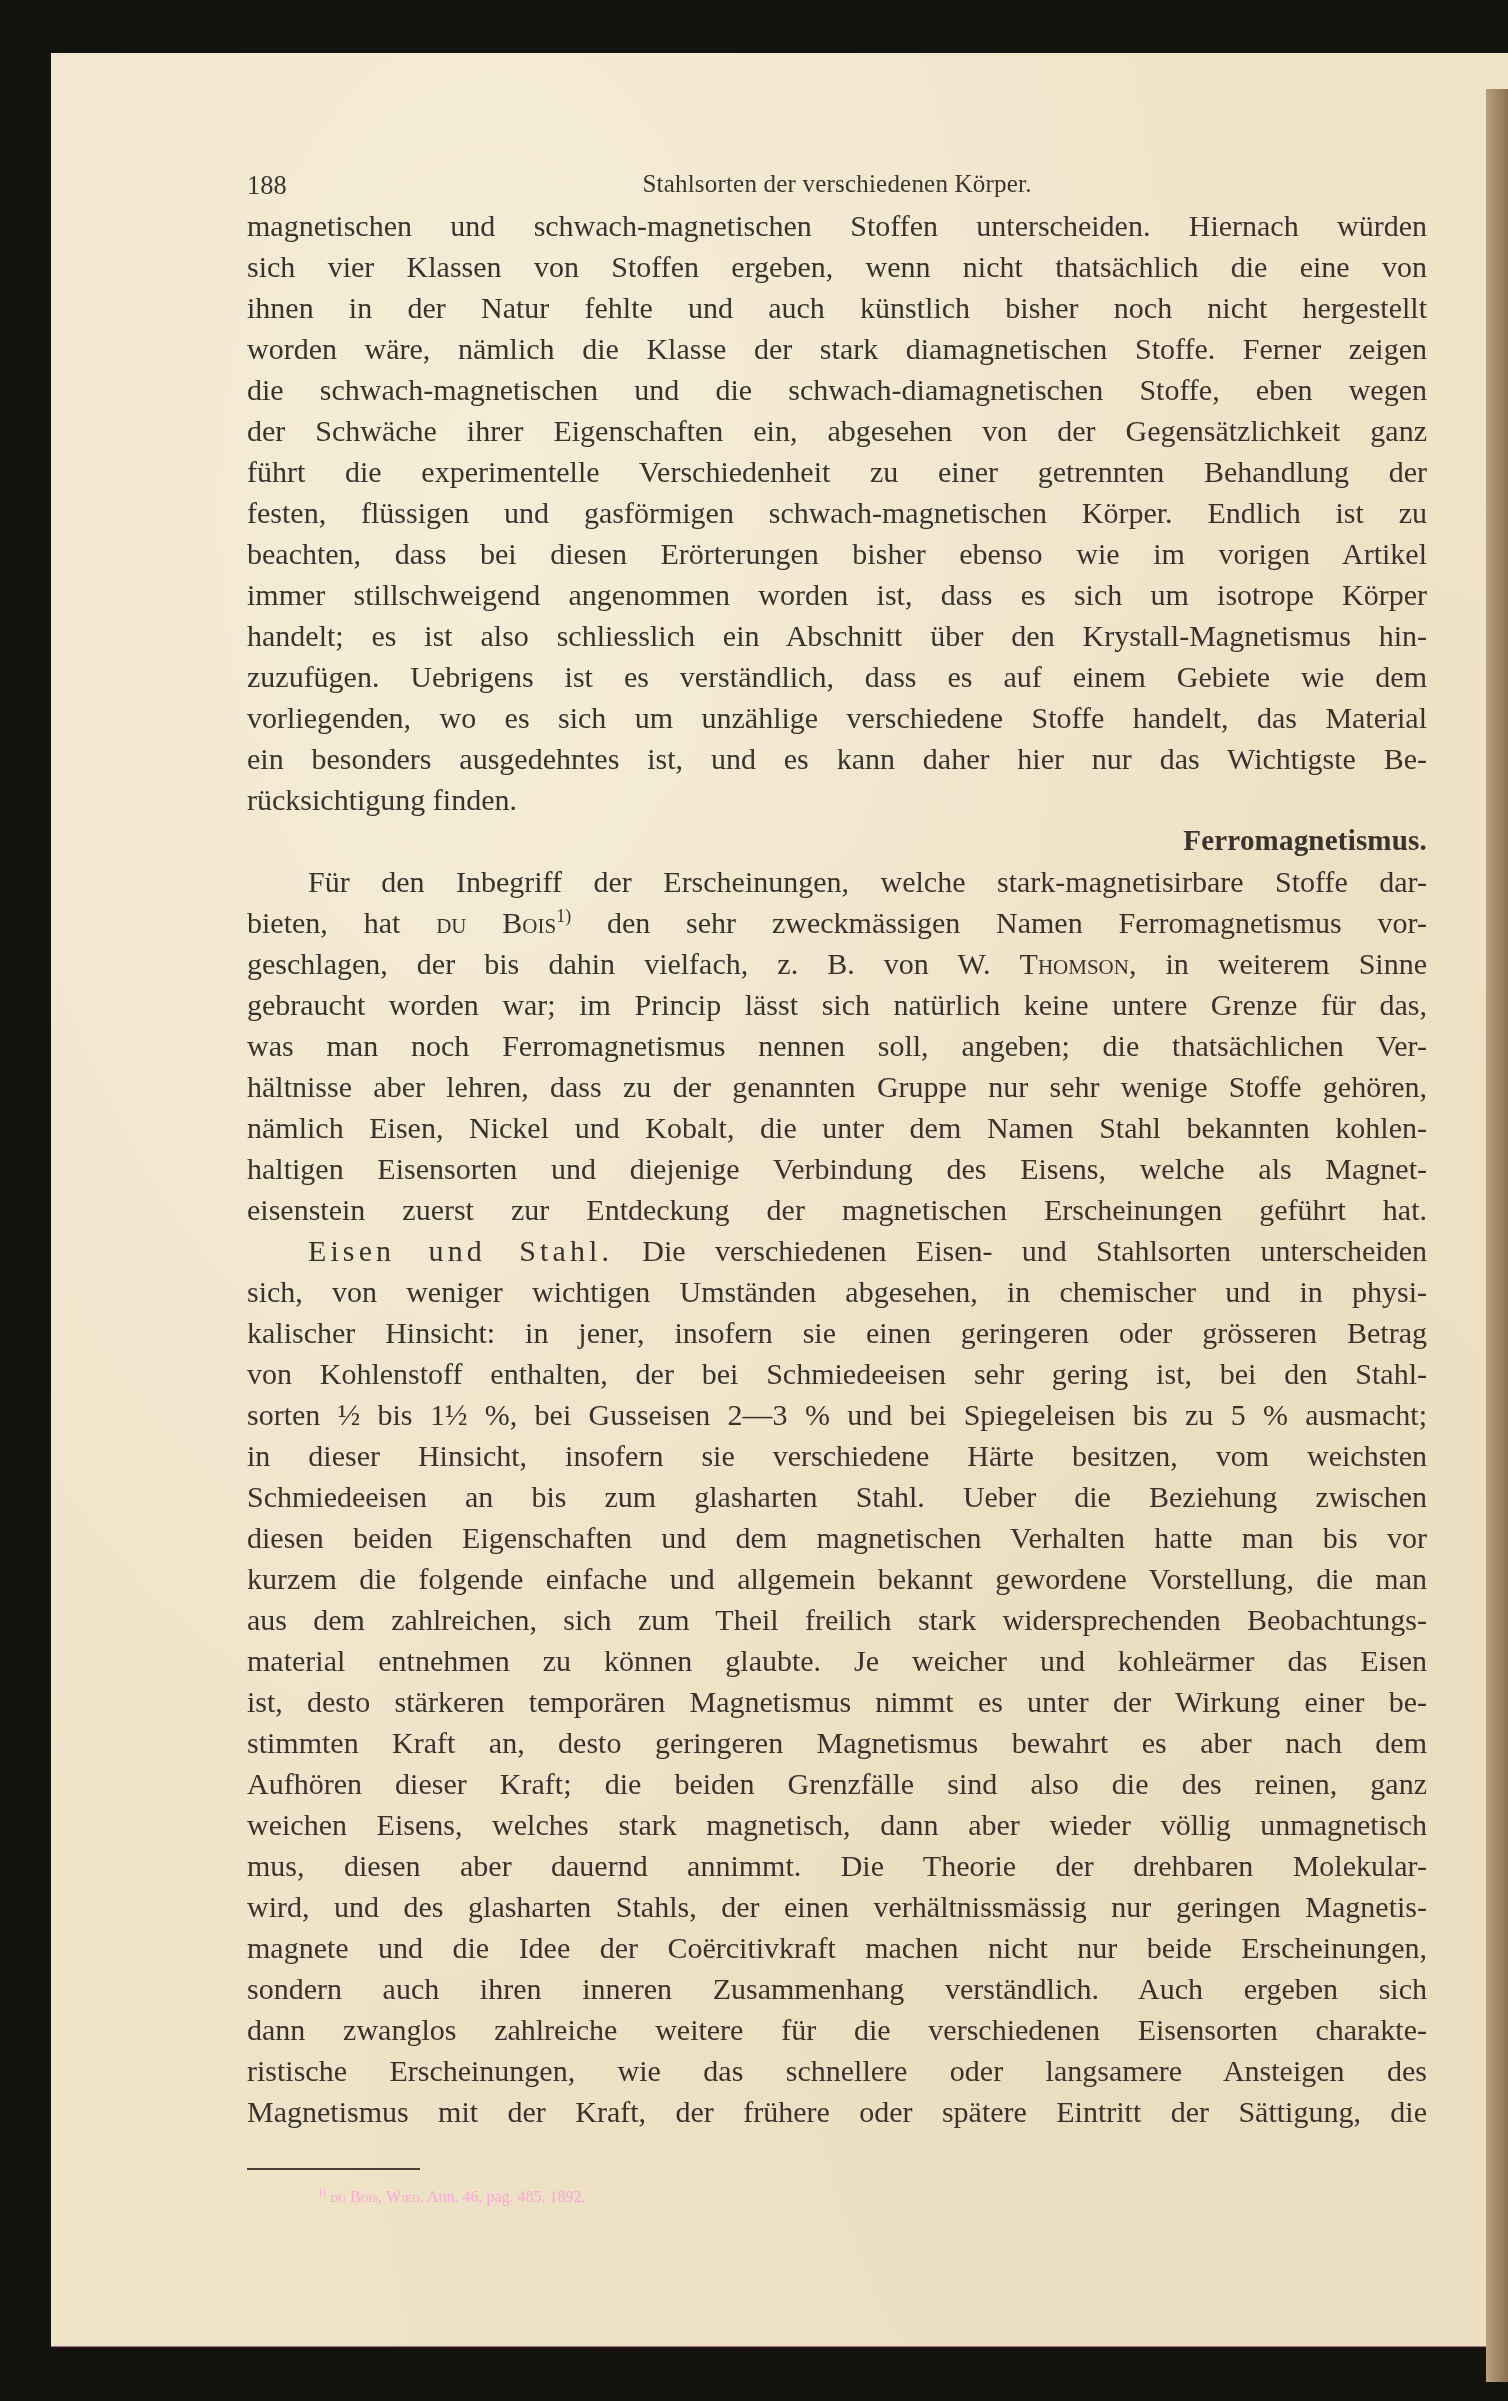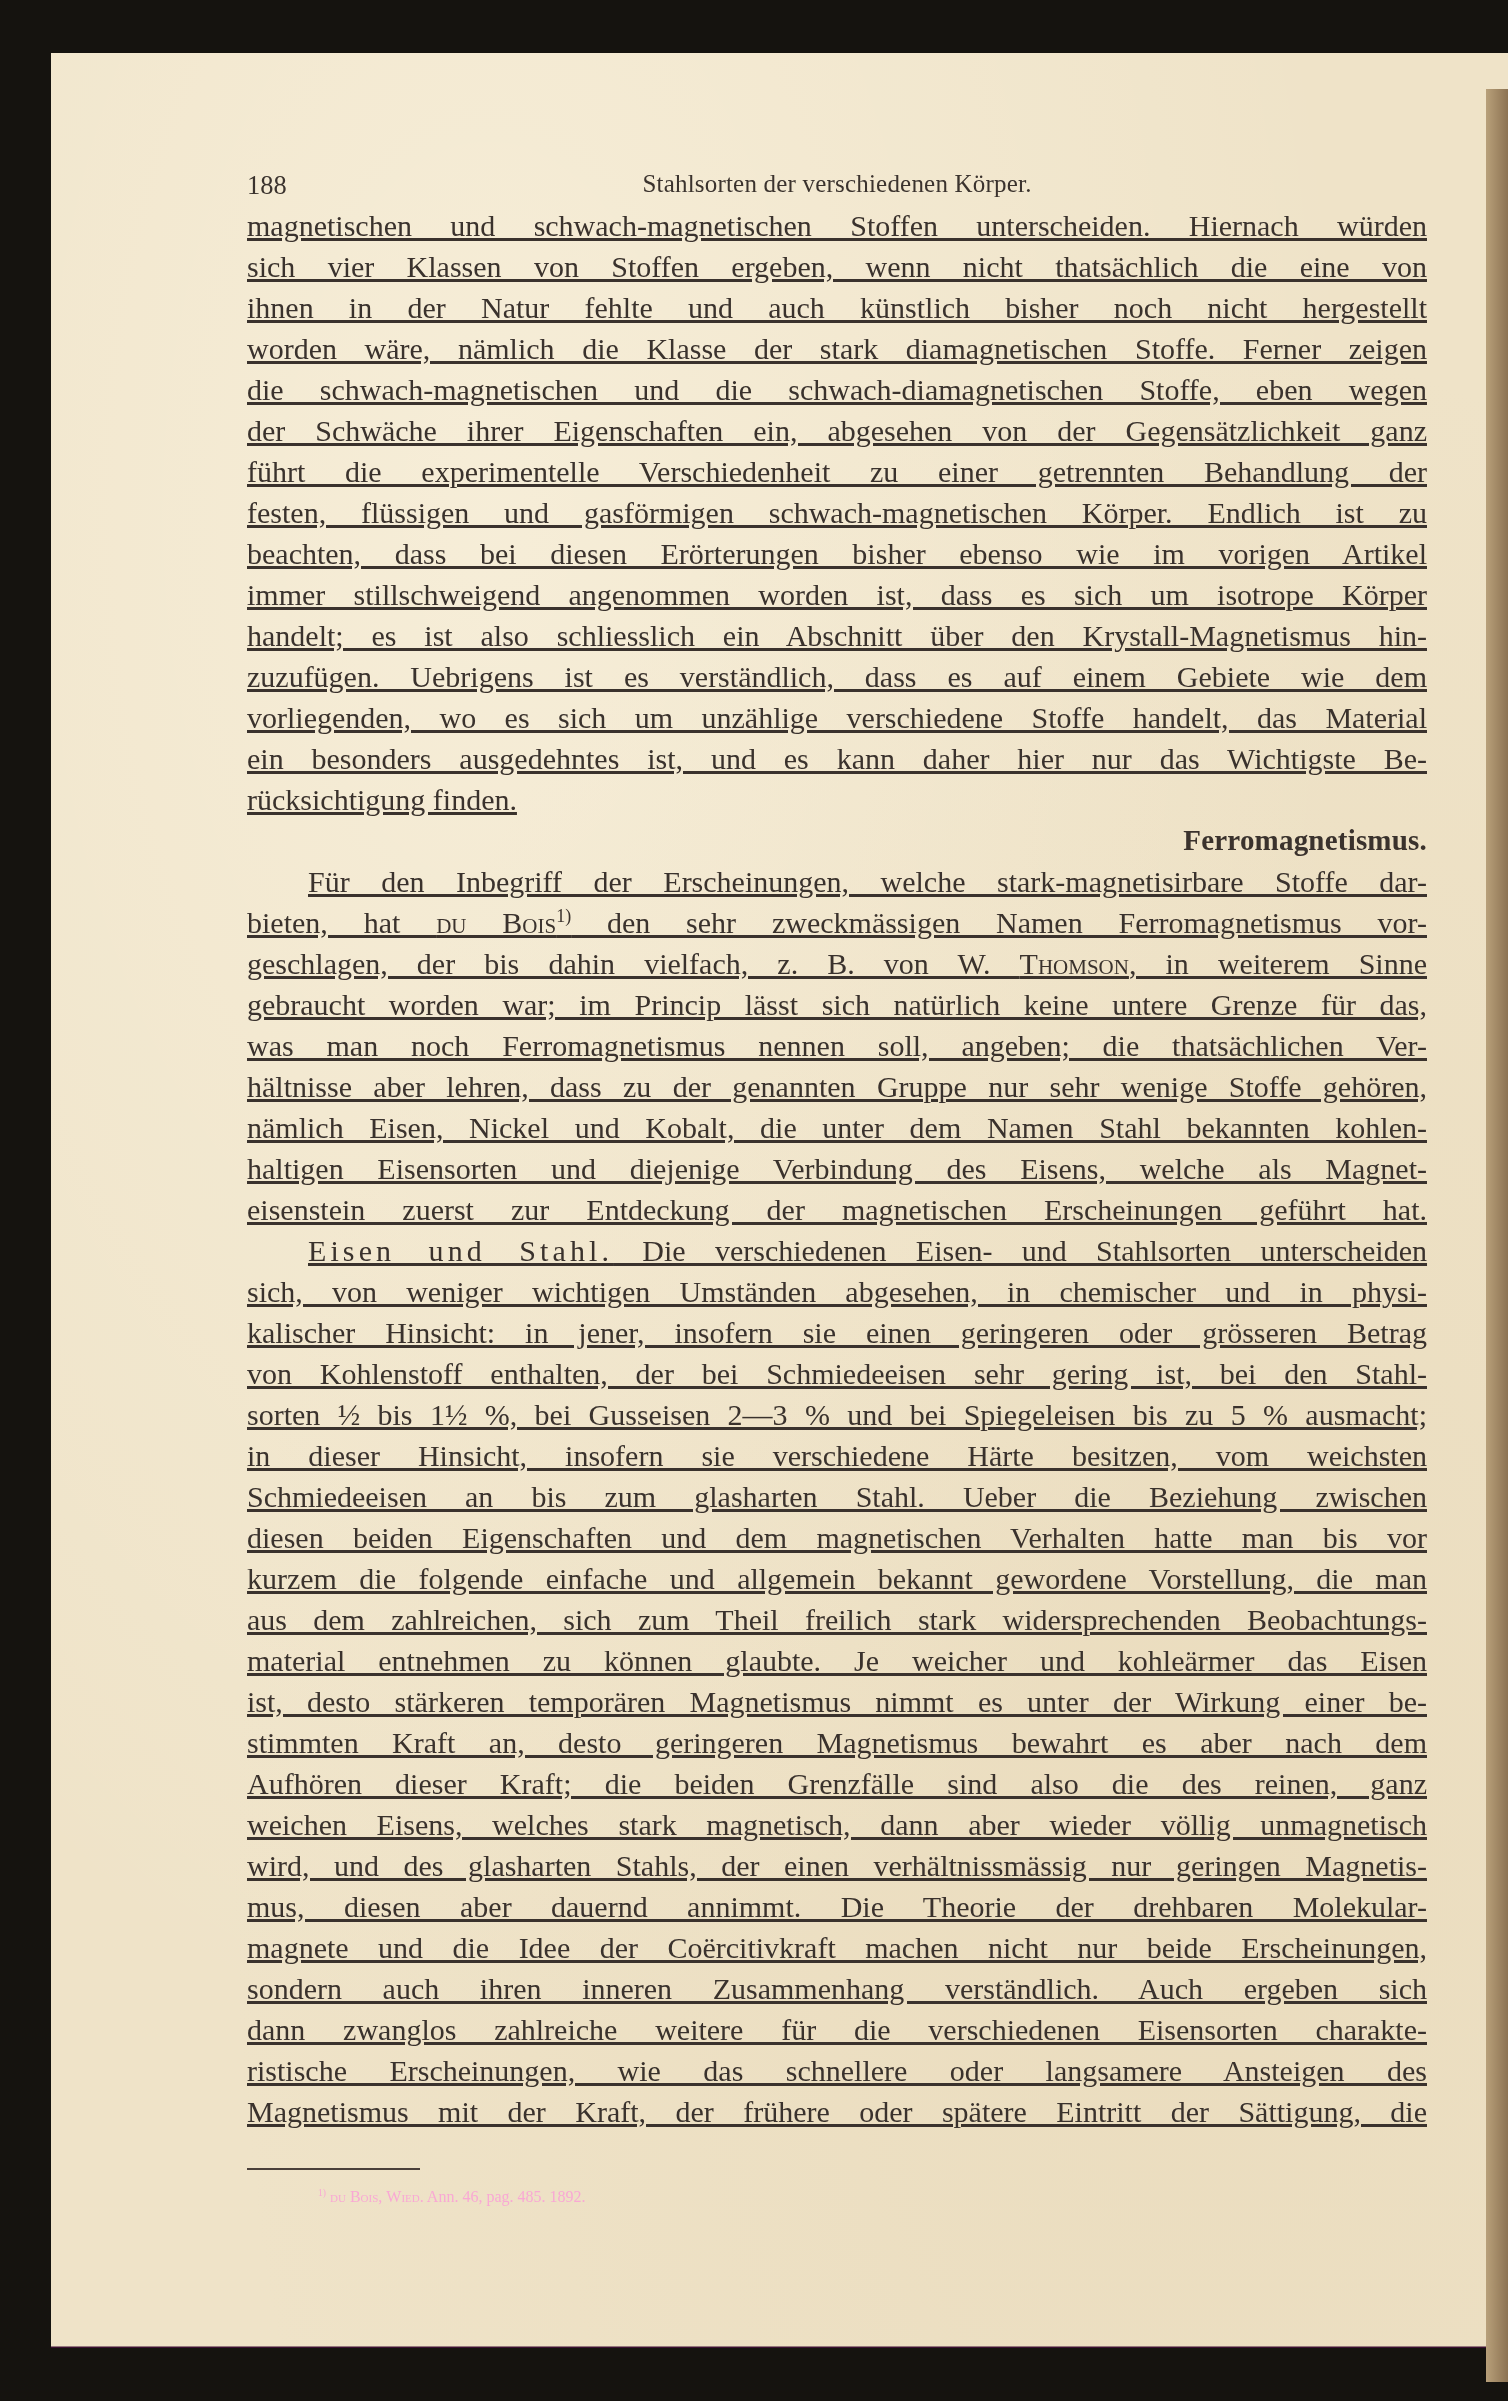--- a/index.html
+++ b/index.html
@@ -34,21 +34,20 @@
   }
   .body-text {
     position: absolute; left: 247px; top: 205px; width: 1180px;
     color: #3a322d; font-size: 30px;
   }
   .line {
     height: 41px; line-height: 41px;
     text-align: justify; text-align-last: justify;
     white-space: nowrap; overflow: visible;
     display: block;
-    text-decoration: underline;
   }
   .line.last { text-align-last: left; }
   .line.indent { padding-left: 61px; }
   .heading {
     height: 41px; line-height: 41px; text-align: right;
     font-weight: bold; font-size: 29px; letter-spacing: 0.2px;
     display: block;
   }
   .footnote-rule {
     position: absolute; left: 247px; top: 2168px; width: 173px;
@@ -119,22 +118,22 @@
         <span class="line">in dieser Hinsicht, insofern sie verschiedene Härte besitzen, vom weichsten</span>
         <span class="line">Schmiedeeisen an bis zum glasharten Stahl. Ueber die Beziehung zwischen</span>
         <span class="line">diesen beiden Eigenschaften und dem magnetischen Verhalten hatte man bis vor</span>
         <span class="line">kurzem die folgende einfache und allgemein bekannt gewordene Vorstellung, die man</span>
         <span class="line">aus dem zahlreichen, sich zum Theil freilich stark widersprechenden Beobachtungs-</span>
         <span class="line">material entnehmen zu können glaubte. Je weicher und kohleärmer das Eisen</span>
         <span class="line">ist, desto stärkeren temporären Magnetismus nimmt es unter der Wirkung einer be-</span>
         <span class="line">stimmten Kraft an, desto geringeren Magnetismus bewahrt es aber nach dem</span>
         <span class="line">Aufhören dieser Kraft; die beiden Grenzfälle sind also die des reinen, ganz</span>
         <span class="line">weichen Eisens, welches stark magnetisch, dann aber wieder völlig unmagnetisch</span>
+        <span class="line">mus, diesen aber dauernd annimmt. Die Theorie der drehbaren Molekular-</span>
         <span class="line">wird, und des glasharten Stahls, der einen verhältnissmässig nur geringen Magnetis-</span>
-        <span class="line">mus, diesen aber dauernd annimmt. Die Theorie der drehbaren Molekular-</span>
         <span class="line">magnete und die Idee der Coërcitivkraft machen nicht nur beide Erscheinungen,</span>
         <span class="line">sondern auch ihren inneren Zusammenhang verständlich. Auch ergeben sich</span>
         <span class="line">dann zwanglos zahlreiche weitere für die verschiedenen Eisensorten charakte-</span>
         <span class="line">ristische Erscheinungen, wie das schnellere oder langsamere Ansteigen des</span>
         <span class="line">Magnetismus mit der Kraft, der frühere oder spätere Eintritt der Sättigung, die</span>
       </div>
   </div>
 </div>
 
 <div class="footnote-rule"></div>

